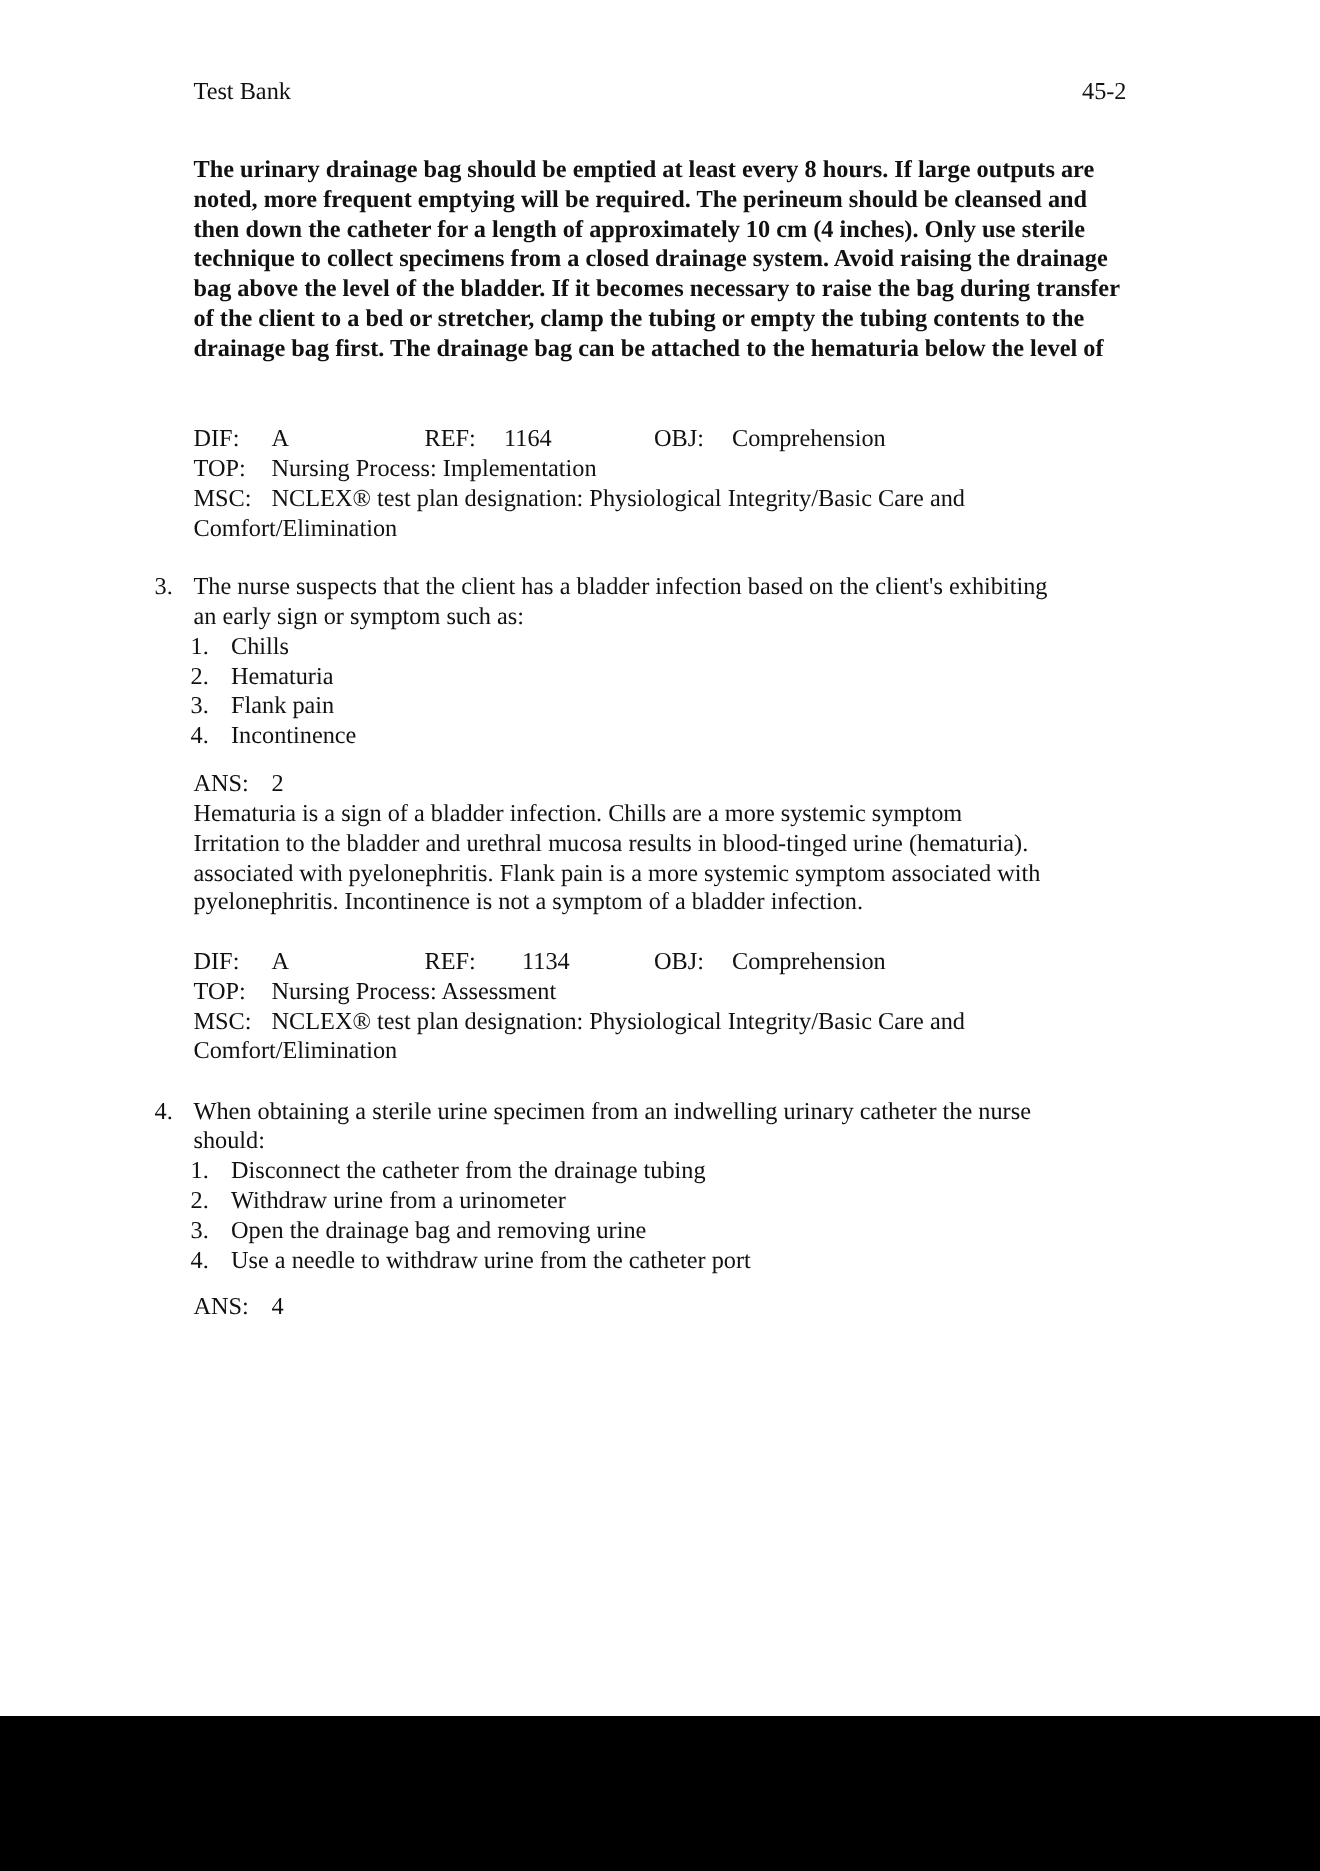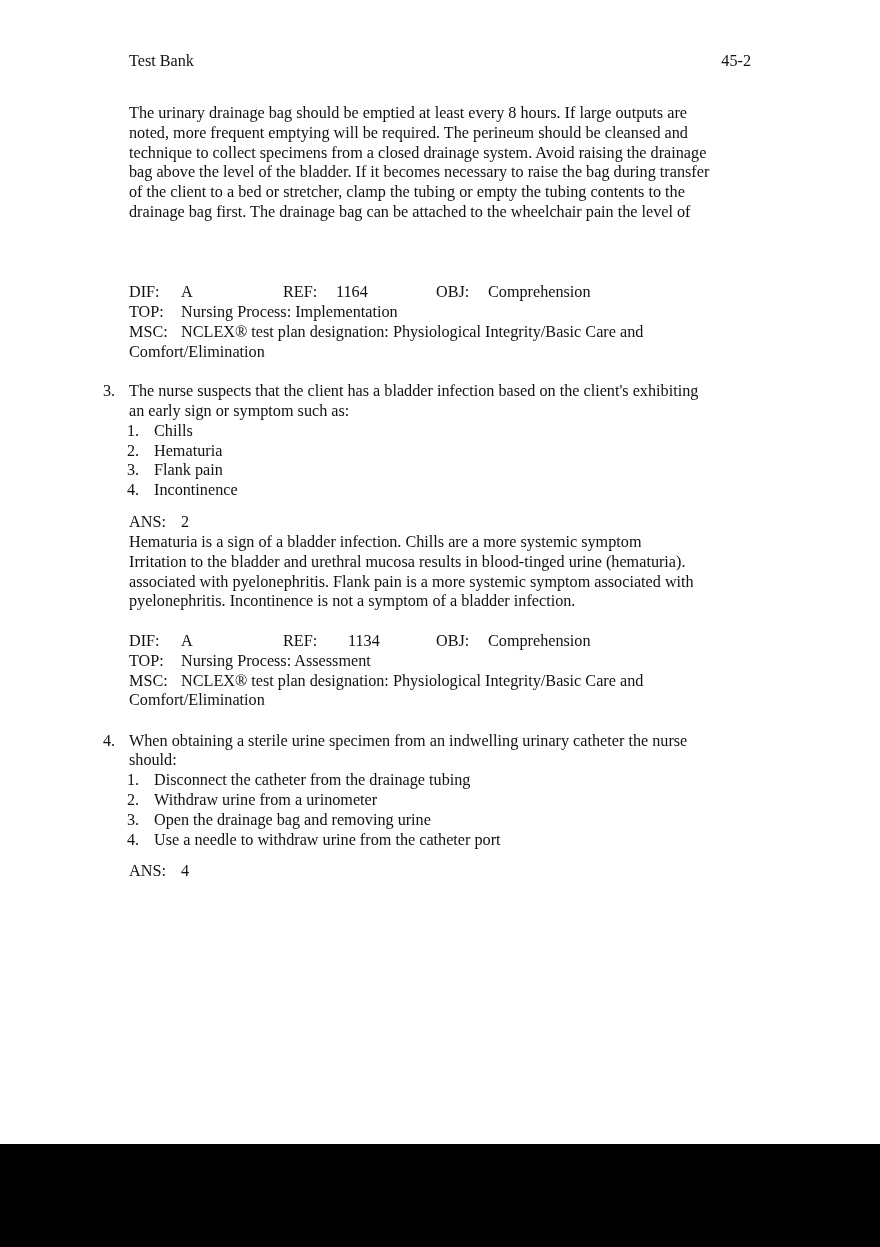--- a/index.html
+++ b/index.html
@@ -24,27 +24,28 @@
   .opt-text { position: absolute; left: 154px; }
 </style>
 </head>
 <body>
 
 <div class="page">
 
   <div class="abs header-left">Test Bank</div>
   <div class="abs header-right">45-2</div>
 
-  <div class="para" style="top:104px;">
+  <div class="para" style="top:104px;font-weight:bold;">
     <span class="line">The urinary drainage bag should be emptied at least every 8 hours. If large outputs are</span>
     <span class="line">noted, more frequent emptying will be required. The perineum should be cleansed and</span>
+    <span class="line">then down the catheter for a length of approximately 10 cm (4 inches). Only use sterile</span>
     <span class="line">technique to collect specimens from a closed drainage system. Avoid raising the drainage</span>
     <span class="line">bag above the level of the bladder. If it becomes necessary to raise the bag during transfer</span>
     <span class="line">of the client to a bed or stretcher, clamp the tubing or empty the tubing contents to the</span>
-    <span class="line">drainage bag first. The drainage bag can be attached to the wheelchair pain the level of</span>
+    <span class="line">drainage bag first. The drainage bag can be attached to the hematuria below the level of</span>
   </div>
 
   <div class="meta-row" style="top:283px;">
     <span style="left:0;">DIF:</span>
     <span style="left:52px;">A</span>
     <span style="left:154px;">REF:</span>
     <span style="left:207px;text-align:center;">1164</span>
     <span style="left:307px;">OBJ:</span>
     <span style="left:359px;">Comprehension</span>
   </div>

